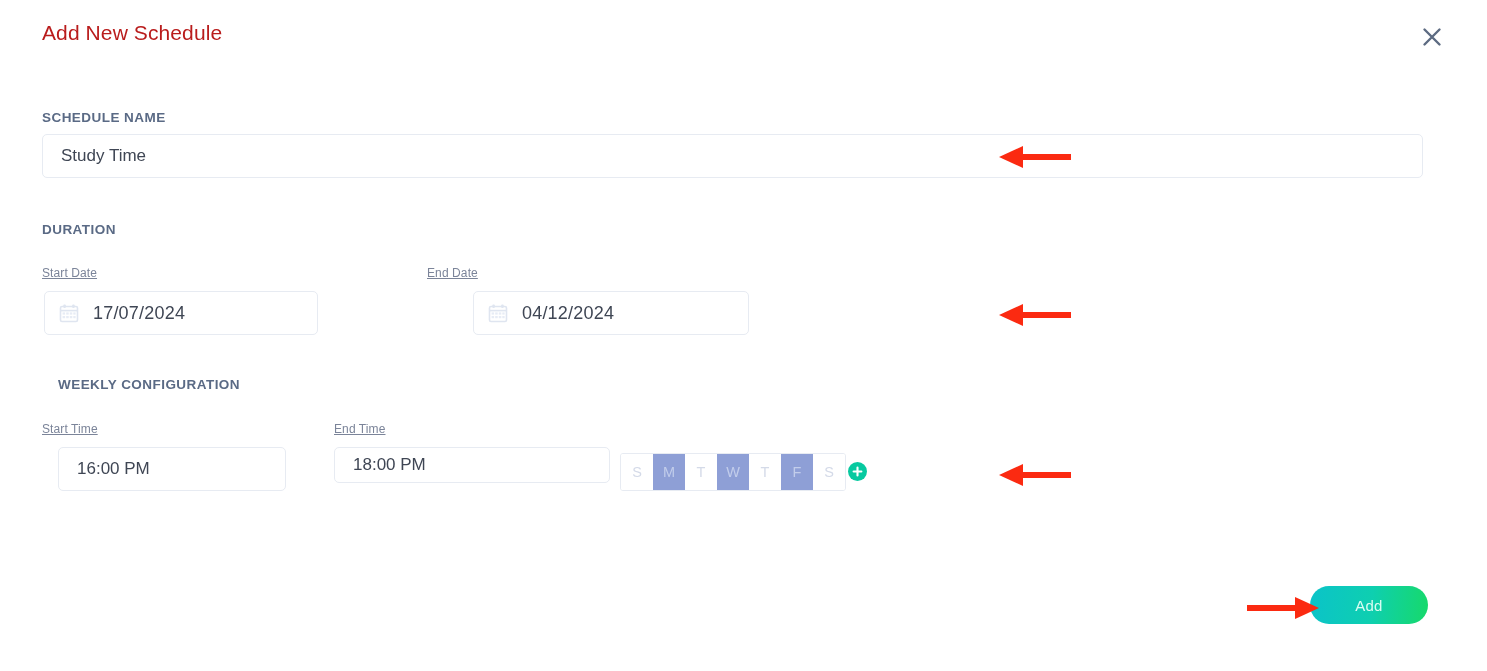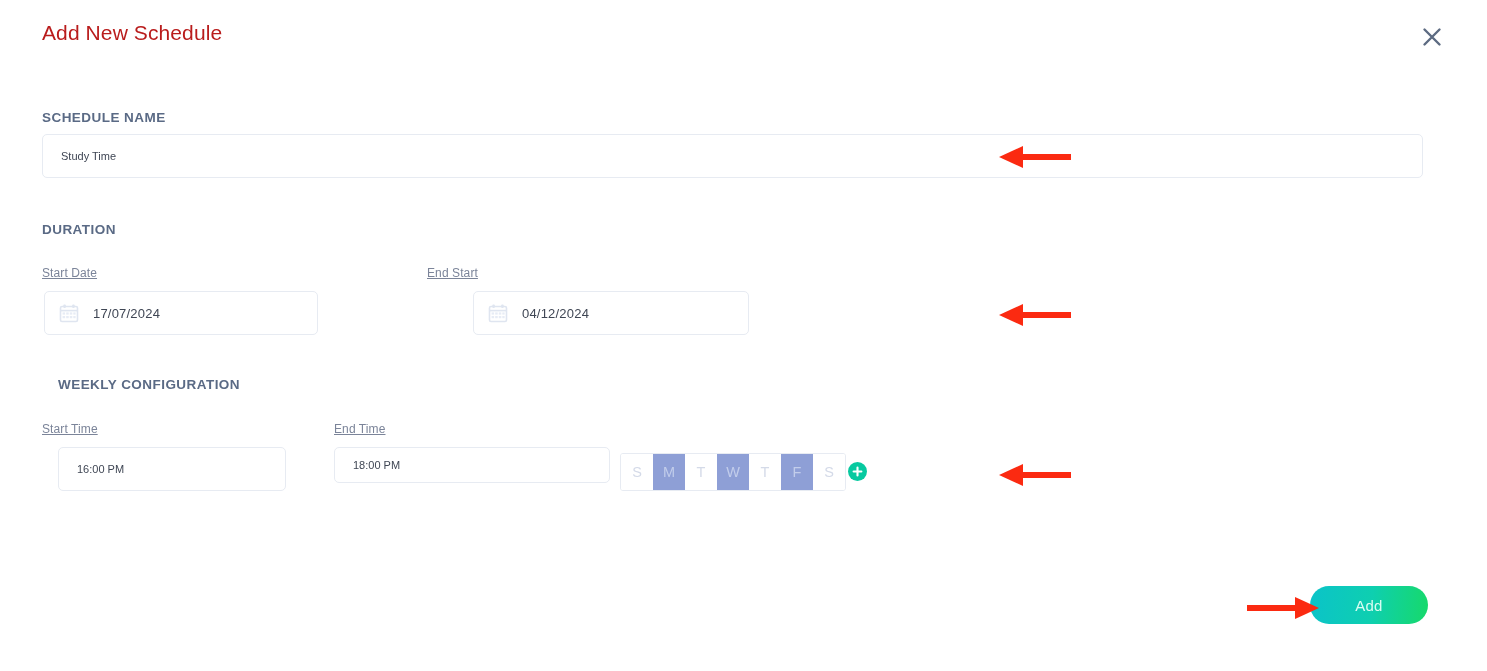--- a/index.html
+++ b/index.html
@@ -72,21 +72,21 @@
     text-decoration: underline;
   }
 
   
   .text-input {
     position: absolute;
     background: #ffffff;
     border: 1px solid #e7ebf2;
     border-radius: 5px;
     font-family: "Liberation Sans", "DejaVu Sans", sans-serif;
-    font-size: 11px;
+    font-size: 17px;
     color: #3f4654;
     outline: none;
     padding: 0 18px;
   }
   .text-input::placeholder { color: #b6bdcc; }
 
   #schedule-name-input {
     left: 42px;
     top: 134px;
     width: 1381px;
@@ -105,21 +105,21 @@
   }
   .date-field .cal-icon {
     margin-left: 14px;
     width: 20px;
     height: 20px;
     flex: 0 0 auto;
     display: block;
   }
   .date-field .date-value {
     margin-left: 14px;
-    font-size: 13px;
+    font-size: 18px;
     color: #3f4654;
     letter-spacing: .2px;
   }
   #start-date-field { left: 44px; top: 291px; width: 274px; }
   #end-date-field   { left: 427px; top: 291px; width: 276px; margin-left: 46px; }
 
   #start-time-input { left: 42px;  top: 447px; width: 228px; height: 44px; margin-left: 16px; }
   #end-time-input   { left: 334px; top: 447px; width: 276px; height: 36px; }
 
   
@@ -206,21 +206,21 @@
   </div>
 
   <div class="section-label" style="left:42px; top:110px;text-align:center;">SCHEDULE NAME</div>
 
   <input class="text-input" id="schedule-name-input" type="text" value="Study Time" style="">
 
   <div class="section-label" style="left:42px; top:222px;">DURATION</div>
 
   <div class="field-label" style="left:42px; top:266px;">Start Date</div>
 
-  <div class="field-label" style="left:427px; top:266px;">End Start</div>
+  <div class="field-label" style="left:427px; top:266px;">End Date</div>
 
   <div class="date-field" id="start-date-field">
     <svg class="cal-icon" viewBox="0 0 20 20">
       <rect x="1.5" y="3.5" width="17" height="15" rx="1.5" fill="none" stroke="#dfe5f0" stroke-width="1.6"></rect>
       <rect x="4.3" y="1.4" width="2.6" height="3.6" rx="1" fill="#dfe5f0"></rect>
       <rect x="13.1" y="1.4" width="2.6" height="3.6" rx="1" fill="#dfe5f0"></rect>
       <path d="M1.5 7.6 H18.5" stroke="#dfe5f0" stroke-width="1.6"></path>
       <g fill="#e7ecf5">
         <rect x="3.6" y="9.4" width="2.5" height="2.2"></rect>
         <rect x="7.2" y="9.4" width="2.5" height="2.2"></rect>

